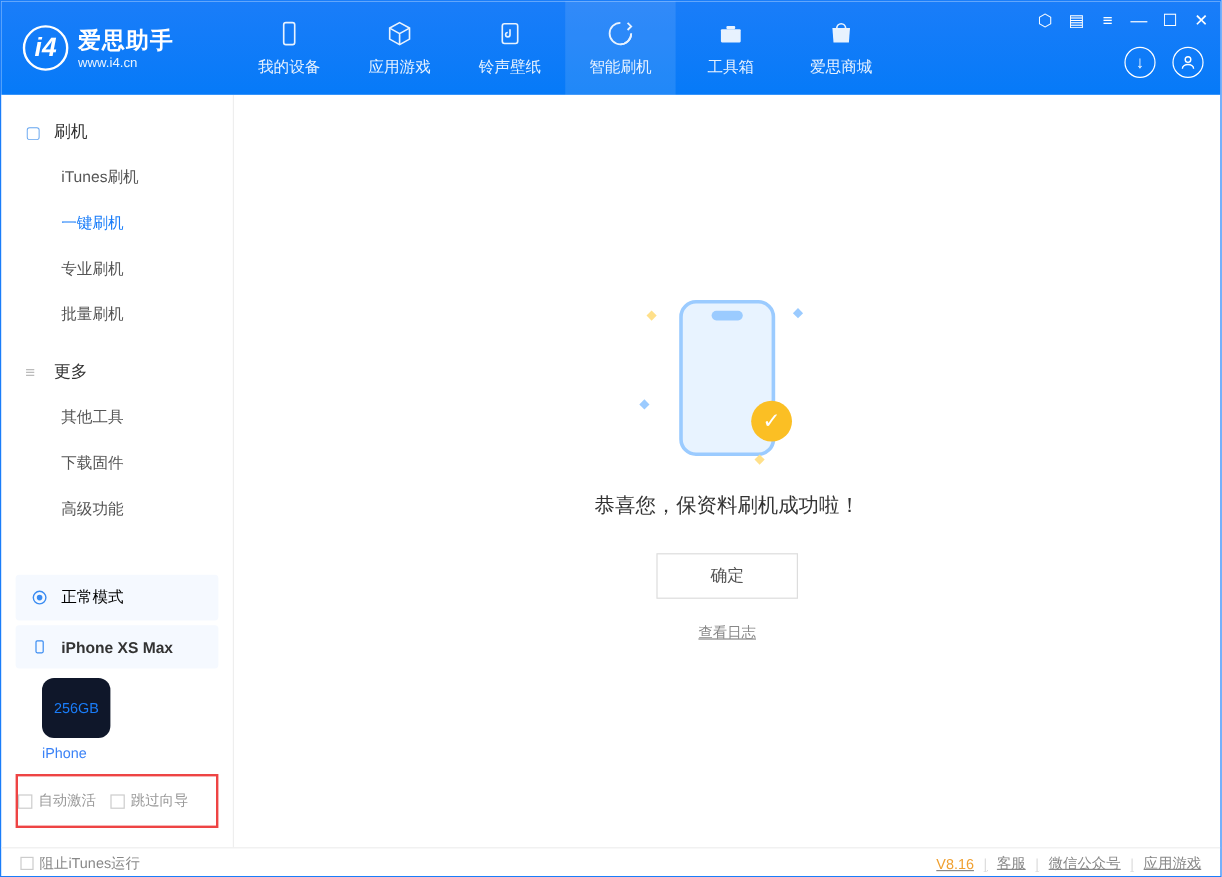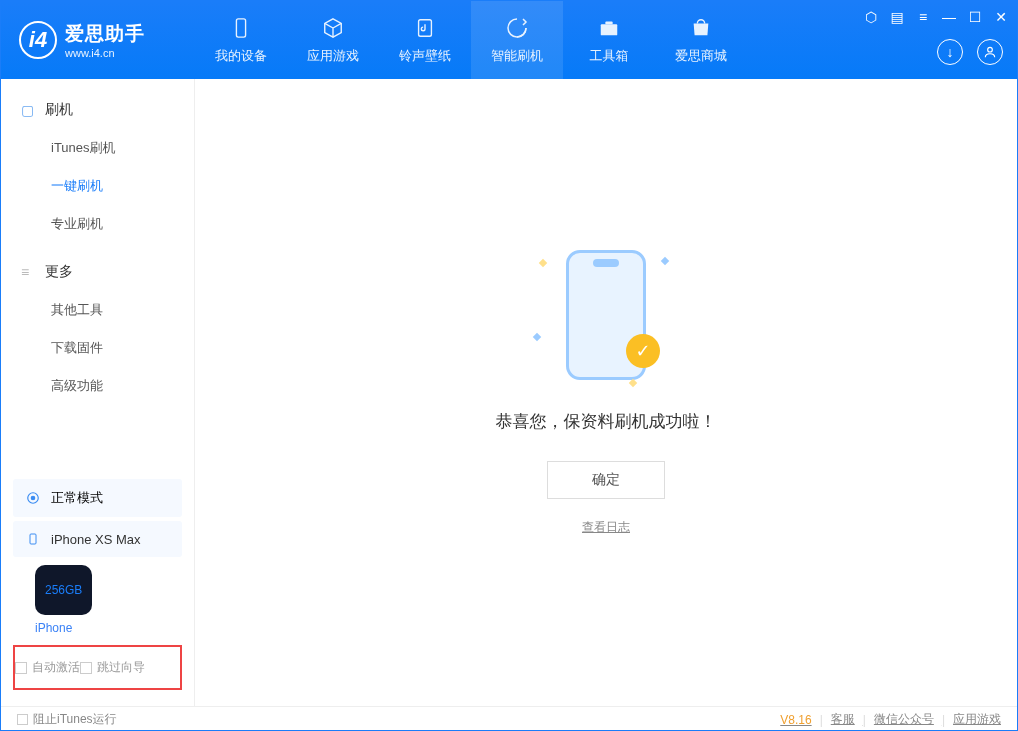--- a/index.html
+++ b/index.html
@@ -26,25 +26,25 @@
 .sidebar { width: 194px; border-right: 1px solid #eee; display: flex; flex-direction: column; }
 .menu { flex: 1; padding-top: 12px; overflow: auto; }
 .menu-section { margin-bottom: 10px; }
 .menu-header { display: flex; align-items: center; gap: 10px; padding: 10px 20px; font-size: 14px; color: #333; }
 .menu-header .hicon { color: #6aa8f0; font-size: 14px; width: 14px; }
 .menu-item { padding: 10px 20px 10px 50px; font-size: 13px; color: #555; cursor: pointer; }
 .menu-item.active { color: #1a7df9; }
 .device-block { padding: 10px 0; }
 .device-row { margin: 4px 12px; padding: 10px 12px; background: #f5f9ff; border-radius: 3px; display: flex; align-items: center; gap: 10px; font-size: 13px; cursor: pointer; }
 .device-row .dicon { width: 16px; height: 16px; color: #3a8cf2; display:flex; align-items:center; justify-content:center; }
-.device-row.bold { font-weight: normal; color: #333; }
+.device-row.bold { font-weight: bold; color: #333; }
 .device-meta { padding: 4px 34px 10px; }
 .capacity-pill { display: inline-block; background: #0f172a; color: #1a7df9; border-radius: 10px; padding: 18px 10px; font-size: 12px; }
 .device-meta .type { color: #3b82f6; font-size: 12px; margin-top: 6px; }
-.checkbox-bar { border: 2px solid #e44; margin: 0 12px 6px; padding: 12px 0; display: flex; align-items: center; }
+.checkbox-bar { border: 2px solid #e44; margin: 0 12px 6px; padding: 12px 0; display: flex; gap: 12px; align-items: center; }
 .cb { display: flex; align-items: center; gap: 5px; font-size: 12px; color: #999; cursor: pointer; }
 .cb .box { width: 12px; height: 12px; border: 1px solid #ccc; }
 
 
 .main { flex: 1; display: flex; flex-direction: column; align-items: center; justify-content: center; position: relative; }
 .success-illus { width: 120px; height: 140px; position: relative; margin-bottom: 20px; }
 .phone { width: 80px; height: 130px; border: 3px solid #9bcbff; border-radius: 14px; background: #e8f3ff; margin: 0 auto; position: relative; }
 .phone::before { content:""; position:absolute; top:6px; left:50%; transform:translateX(-50%); width:26px; height:8px; background:#9bcbff; border-radius:4px; }
 .check-badge { position: absolute; right: 6px; bottom: 22px; width: 34px; height: 34px; background: #fbbf24; border-radius: 50%; display: flex; align-items: center; justify-content: center; color: #fff; font-size: 18px; }
 .sparkle { position: absolute; width: 6px; height: 6px; background: #ffe08a; transform: rotate(45deg); }
@@ -155,20 +155,21 @@
   <div class="sidebar" data-interactable="false">
     <div class="menu" data-interactable="false">
       <div class="menu-section">
         <div class="menu-header" data-interactable="true">
           <span class="hicon" data-interactable="false">▢</span>
           <span data-interactable="false">刷机</span>
         </div>
         <div class="menu-item" data-interactable="true">iTunes刷机</div>
         <div class="menu-item active" data-interactable="true">一键刷机</div>
         <div class="menu-item" data-interactable="true">专业刷机</div>
+        <div class="menu-item" data-interactable="true">批量刷机</div>
       </div>
       <div class="menu-section">
         <div class="menu-header" data-interactable="true">
           <span class="hicon" data-interactable="false" style="color:#bbb">≡</span>
           <span data-interactable="false">更多</span>
         </div>
         <div class="menu-item" data-interactable="true">其他工具</div>
         <div class="menu-item" data-interactable="true">下载固件</div>
         <div class="menu-item" data-interactable="true">高级功能</div>
       </div>

